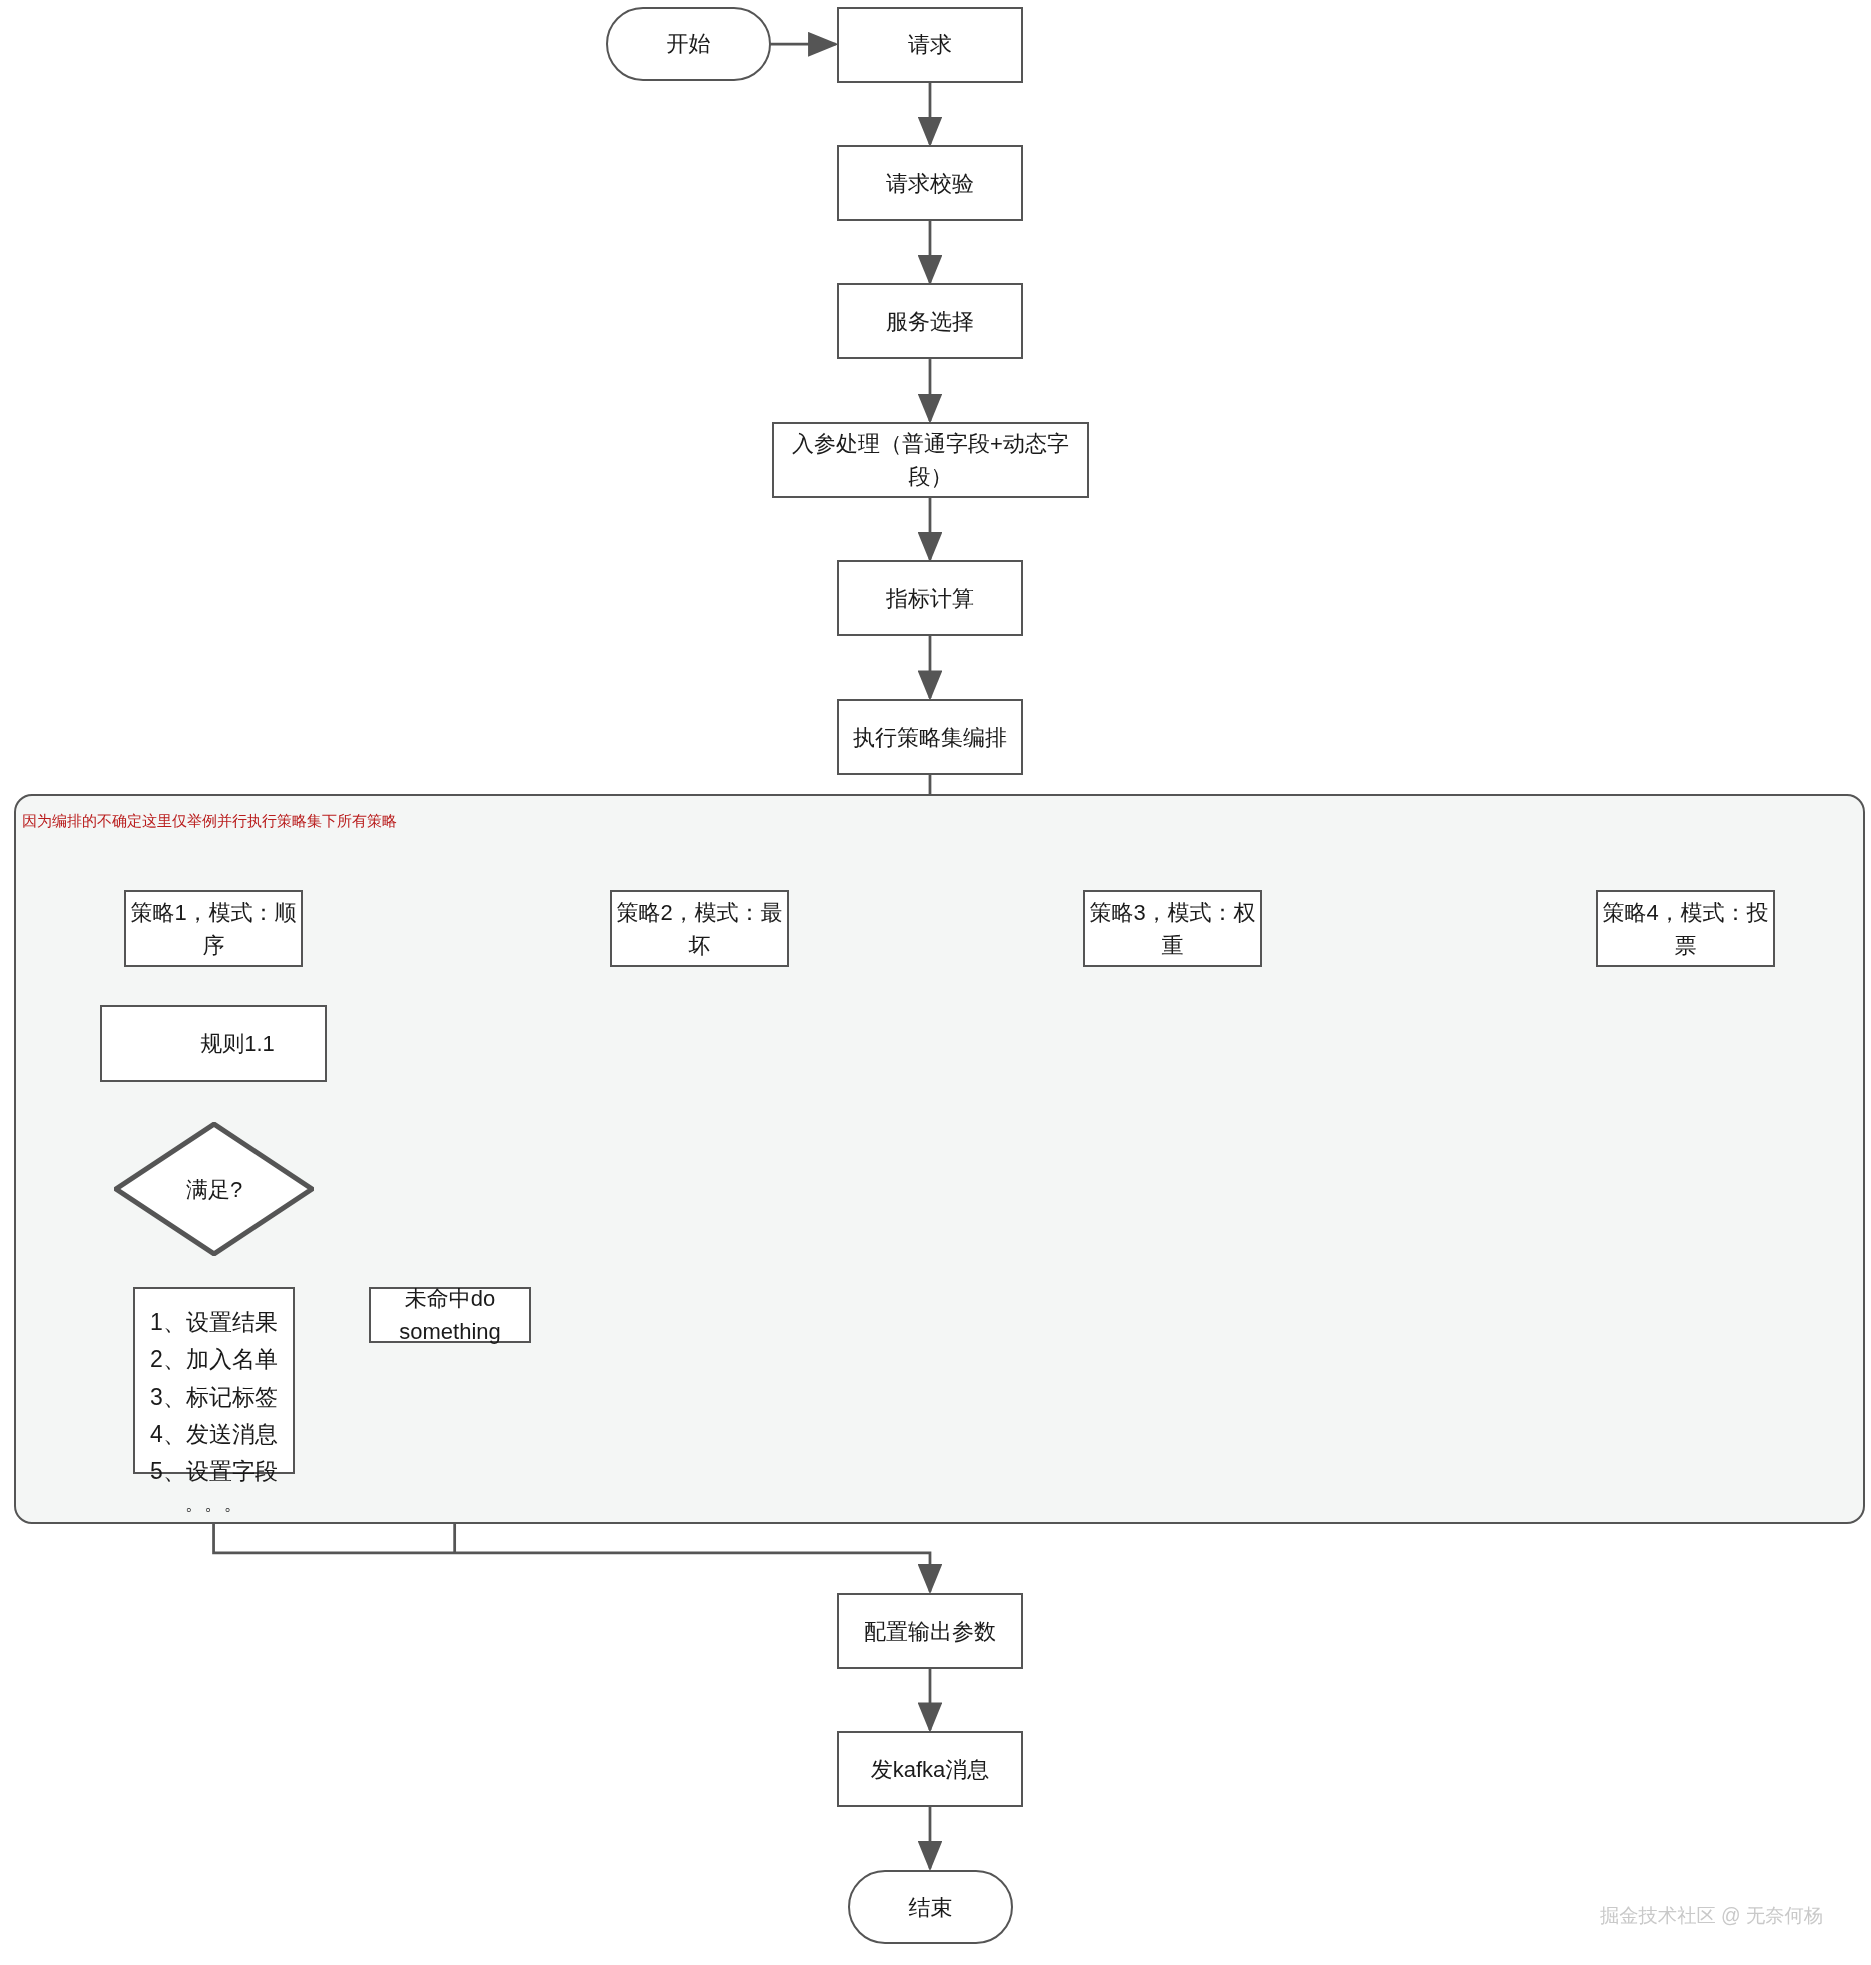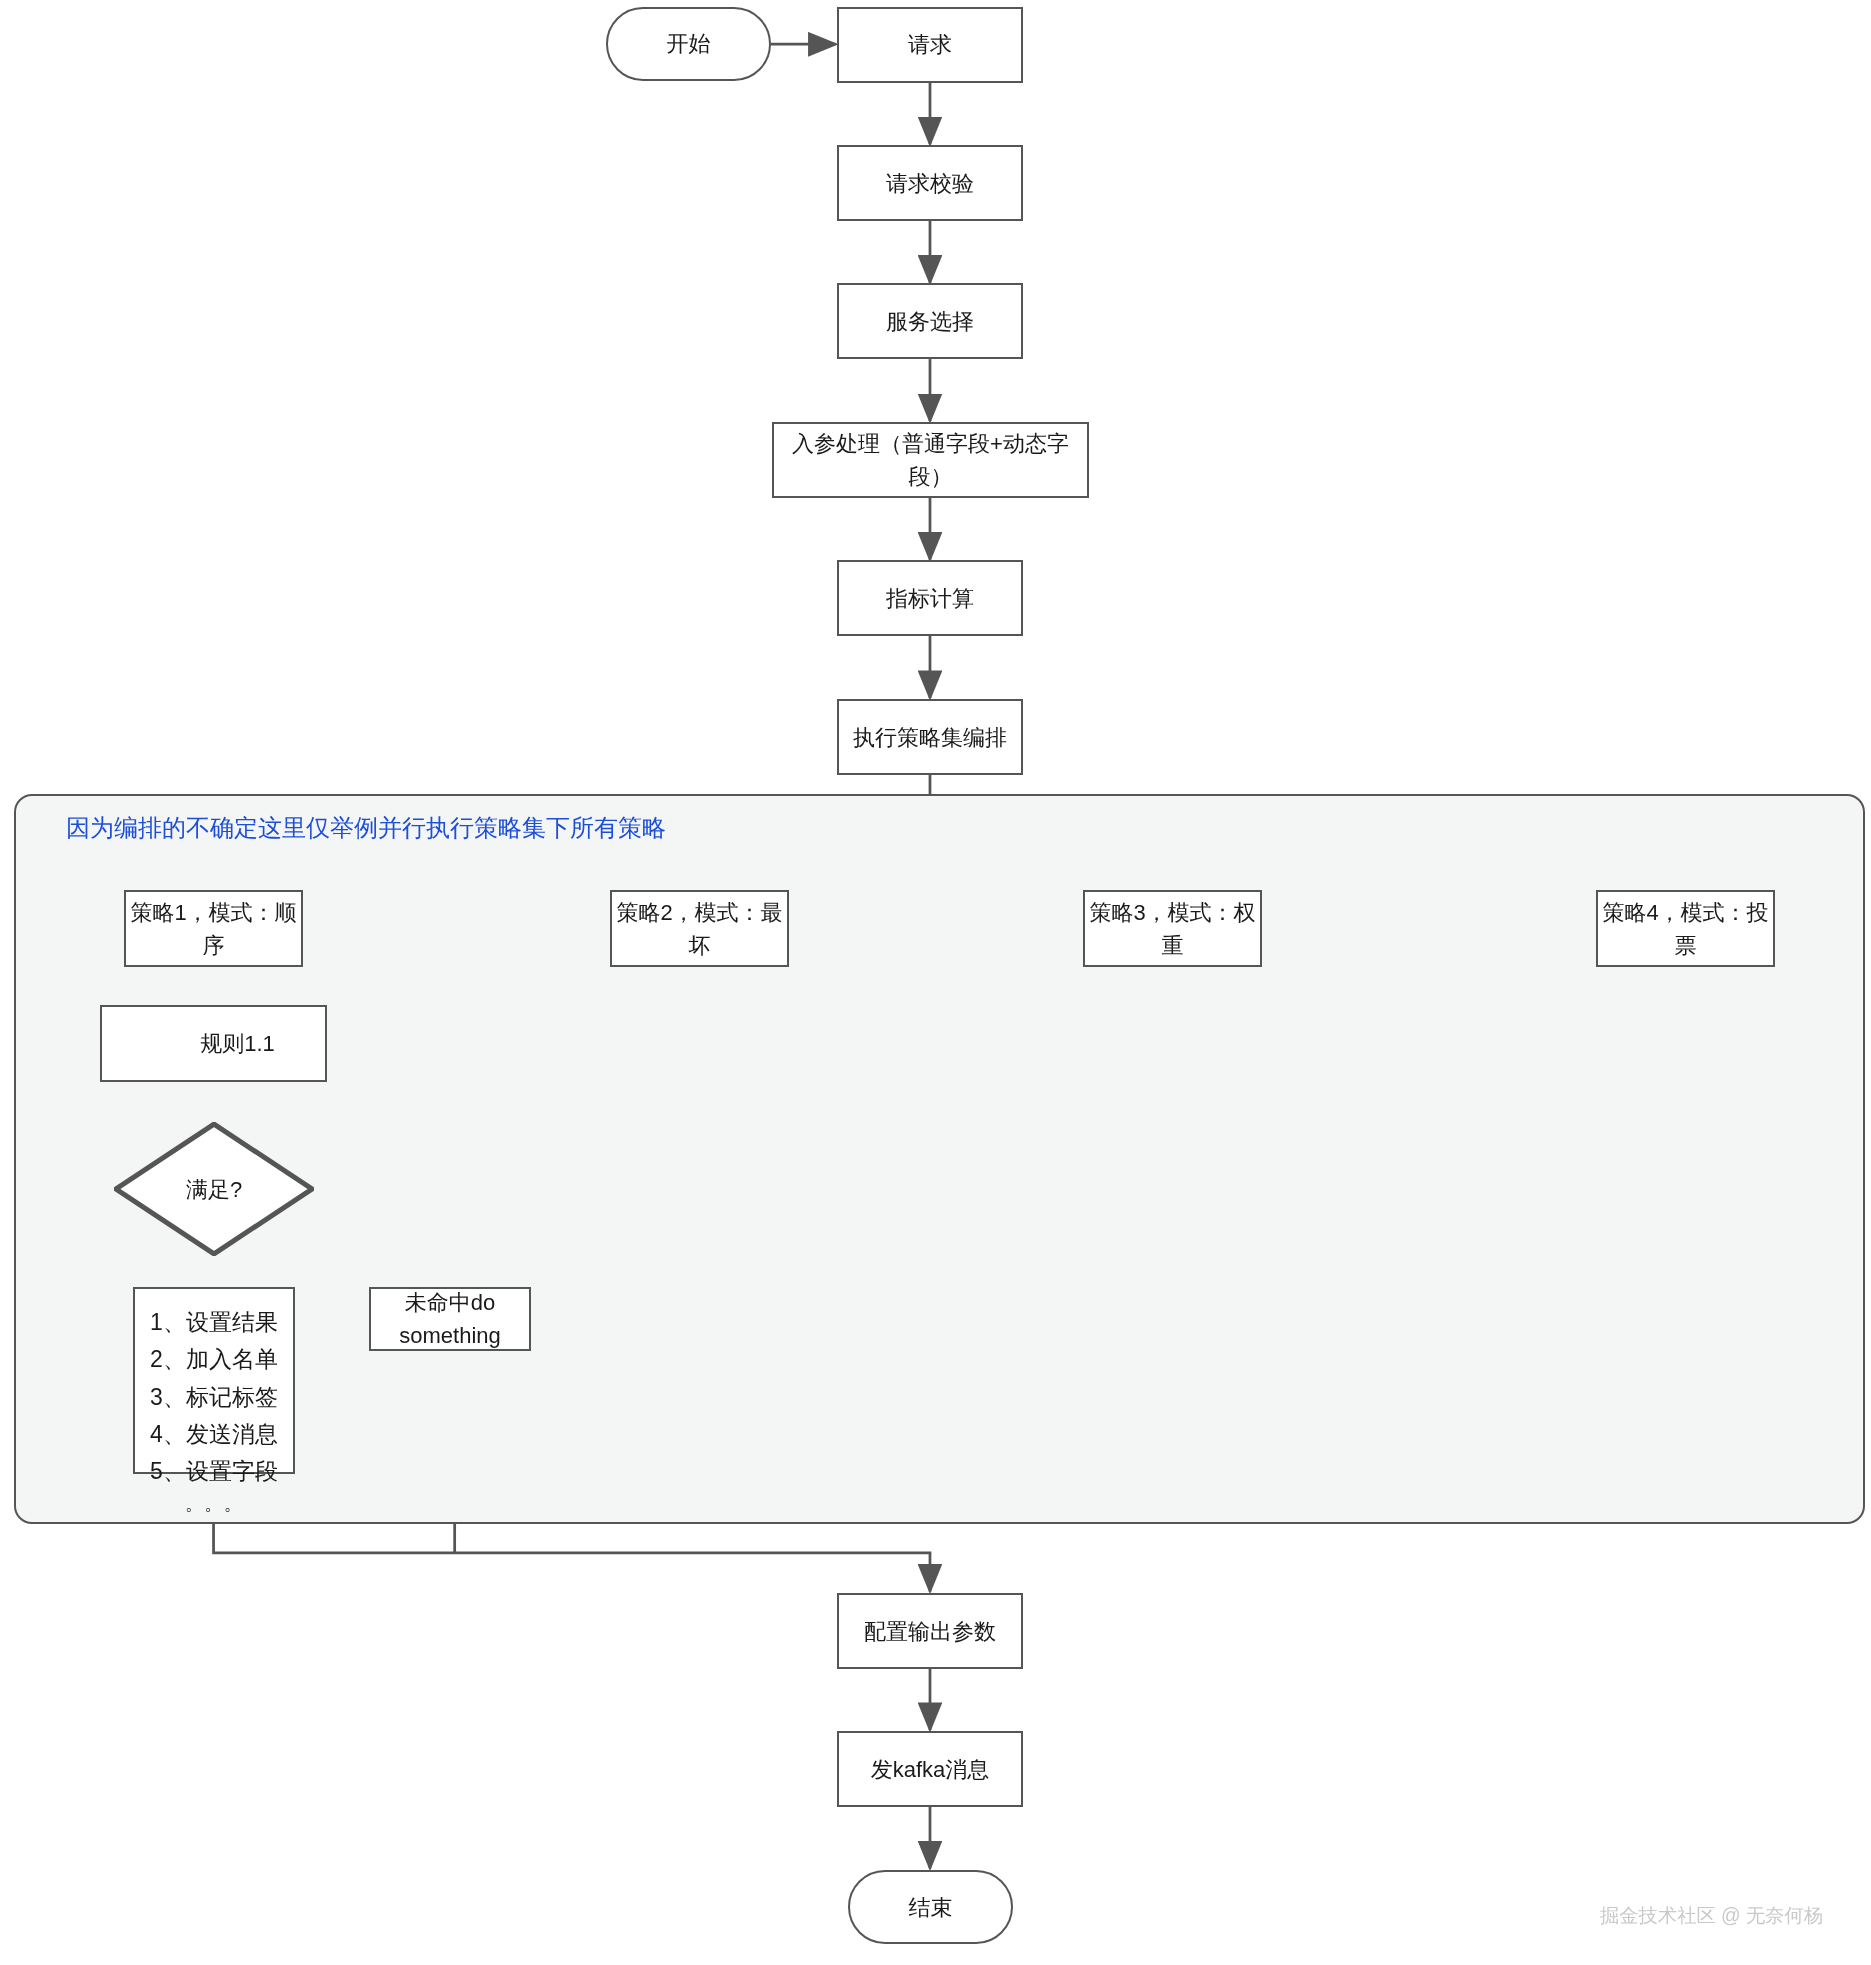--- a/index.html
+++ b/index.html
@@ -74,25 +74,24 @@
   .group-box {
     position: absolute;
     box-sizing: border-box;
     background: #f4f6f5;
     border: 2.8px solid #555555;
     border-radius: 18px;
     z-index: 1;
   }
   .group-note {
     position: absolute;
-    color: #1d4ed8;
-    font-size: 24px;
+    color: #b91c1c;
+    font-size: 15px;
     white-space: nowrap;
     z-index: 6;
-    margin-left: 44px;
   }
   .watermark {
     position: absolute;
     color: #c9c9c9;
     font-size: 19.3px;
     white-space: nowrap;
     z-index: 6;
   }
 </style>
 </head>
@@ -184,21 +183,21 @@
 
   <div class="node actions" style="left:133px; top:1287px; width:162px; height:187px;">
     <span class="ln">1、设置结果</span>
     <span class="ln">2、加入名单</span>
     <span class="ln">3、标记标签</span>
     <span class="ln">4、发送消息</span>
     <span class="ln">5、设置字段</span>
     <span class="dots">。。。</span>
   </div>
 
-  <div class="node" style="left:369px; top:1287px; width:162px; height:64px;">未命中do something</div>
+  <div class="node" style="left:369px; top:1287px; width:162px; height:56px;">未命中do something</div>
 
   <div class="node" style="left:837px; top:1593px; width:186px; height:76px;">配置输出参数</div>
 
   <div class="node" style="left:837px; top:1731px; width:186px; height:76px;">发kafka消息</div>
 
   <div class="node terminal" style="left:848px; top:1870px; width:165px; height:74px;">结束</div>
 
   <div class="watermark" style="left:1600px; top:1902px;">掘金技术社区 @ 无奈何杨</div>
 
 </div>

